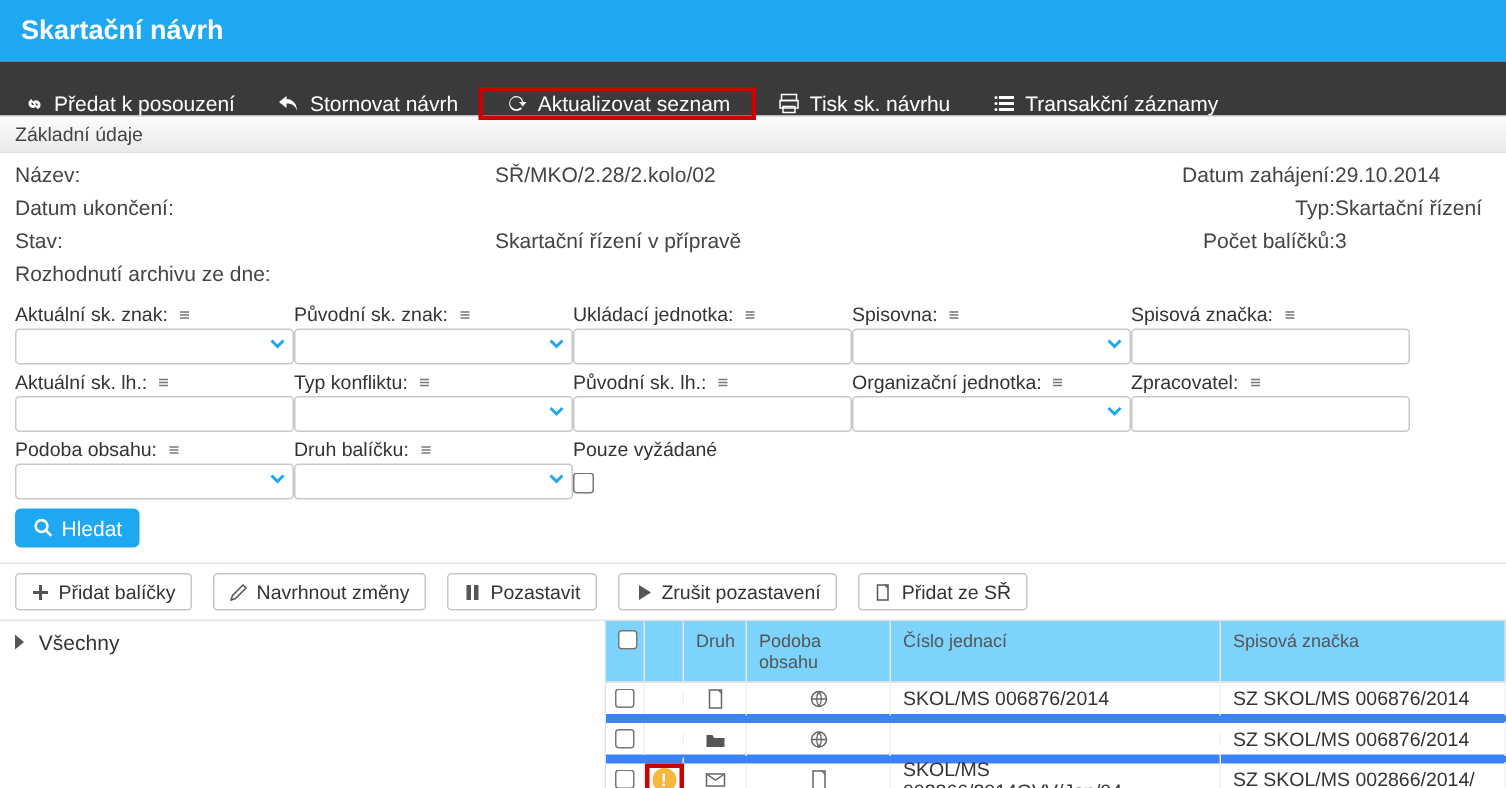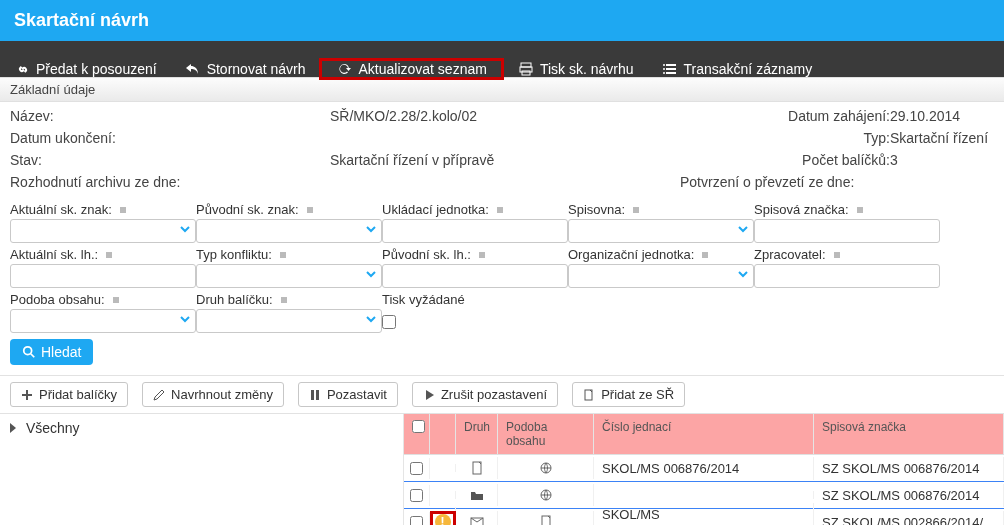--- a/index.html
+++ b/index.html
@@ -27,24 +27,24 @@
   .fcontrol .chev { position: absolute; right: 4px; top: 3px; color: #1ea8f2; pointer-events:none;}
   .checkbox-ctl { display:flex; align-items:center; gap:6px; margin-top:6px;}
   .checkbox-ctl input { width:14px; height:14px; }
   .primary-btn { background: #1ea8f2; color: #fff; border: none; border-radius: 4px; padding: 5px 12px; font-size: 14px; display: inline-flex; align-items: center; gap: 5px; cursor: pointer; }
   .action-bar { padding: 6px 10px; display: flex; gap: 14px; border-top:1px solid #e2e2e2;}
   .action-btn { background: #fff; border: 1px solid #c7c7c7; border-radius: 3px; padding: 4px 10px; font-size: 13px; display: inline-flex; align-items: center; gap: 6px; cursor: pointer; color:#333;}
   .sidebar-row { display:flex; border-top:1px solid #e2e2e2; }
   .side { width: 404px; border-right:1px solid #e5e5e5; padding:6px 10px; font-size:14px; color:#333;}
   .side .tri { display:inline-block; width:0; height:0; border-top:5px solid transparent; border-bottom:5px solid transparent; border-left:6px solid #555; margin-right:6px;}
   .grid { flex:1; overflow:hidden; }
-  .ghead { display:flex; background:#fca5a5; border-bottom:1px solid #e0e0e0; }
+  .ghead { display:flex; background:#7dd3fc; border-bottom:1px solid #e0e0e0; }
   .gh { padding:6px 8px; font-size:12px; color:#555; border-right:1px solid #e5e5e5; }
   .gh.c-chk{ width:26px;} .gh.c-warn{width:26px;} .gh.c-druh{width:42px;} .gh.c-pod{width:96px;} .gh.c-cj{width:220px;} .gh.c-sz{flex:1;}
-  .grow { display:flex; border-bottom:1px solid #3b82f6; height:27px; align-items:center;}
+  .grow { display:flex; border-bottom:6px solid #3b82f6; height:27px; align-items:center;}
   .gc { padding:4px 8px; font-size:13px; color:#333; border-right:1px solid #f0f0f0; display:flex; align-items:center; justify-content:flex-start;}
   .gc.c-chk{width:26px; justify-content:center;} .gc.c-warn{width:26px; justify-content:center;} .gc.c-druh{width:42px; justify-content:center;} .gc.c-pod{width:96px; justify-content:center;} .gc.c-cj{width:220px;} .gc.c-sz{flex:1;}
   .gc input[type=checkbox]{width:13px;height:13px;}
   .warn-icon-frame { border:3px solid #c00; padding:0 2px; display:inline-flex; }
   .warn-dot { width:16px;height:16px; border-radius:50%; background:#f6b73c; display:inline-flex; align-items:center; justify-content:center; color:#fff; font-weight:bold; font-size:12px;}
   svg { display:block; }
   .sort-svg{stroke:#777;}
 </style>
 </head>
 <body>
@@ -120,21 +120,20 @@
   </div>
   <div class="drow">
     <div class="dcell-l">Stav:</div>
     <div class="dcell-lv">Skartační řízení v přípravě</div>
     <div class="dcell-r">Počet balíčků:</div>
     <div class="dcell-rv">3</div>
   </div>
   <div class="drow">
     <div class="dcell-l">Rozhodnutí archivu ze dne:</div>
     <div class="dcell-lv"></div>
-    <div class="dcell-r" style="width:auto">Potvrzení o převzetí ze dne:</div>
     <div class="dcell-rv"></div>
   </div>
 </div>
 
 <div class="filters">
   <div class="frow">
     <div class="fgroup">
       <div class="flabel">
           <span>Aktuální sk. znak:</span>
           <span class="sort-icon">
@@ -314,21 +313,21 @@
           <div class="select"></div>
           <span class="chev">
             <svg width="14" height="14">
               <path d="M3 5l4 4 4-4" fill="none" stroke="#1ea8f2" stroke-width="2"></path>
             </svg>
           </span>
         </div>
     </div>
     <div class="fgroup">
       <div class="flabel">
-          <span>Tisk vyžádané</span>
+          <span>Pouze vyžádané</span>
         </div>
       <div class="checkbox-ctl">
           <input type="checkbox" style="">
         </div>
     </div>
   </div>
   <div style="margin-top:6px;">
     <button class="primary-btn">
       <span>
           <svg width="14" height="14" viewBox="0 0 16 16">

